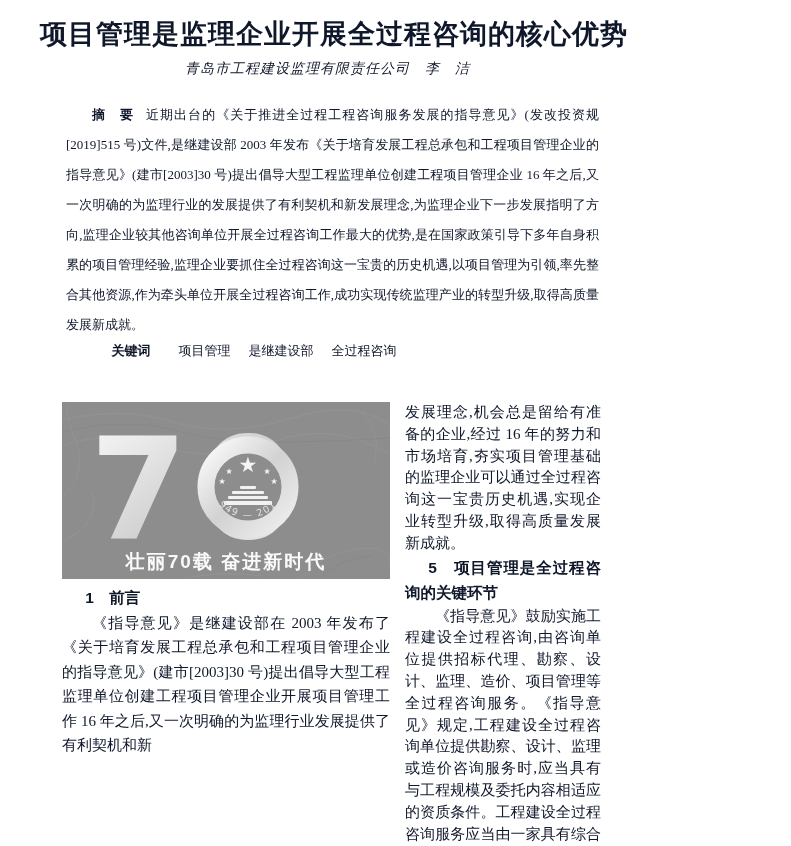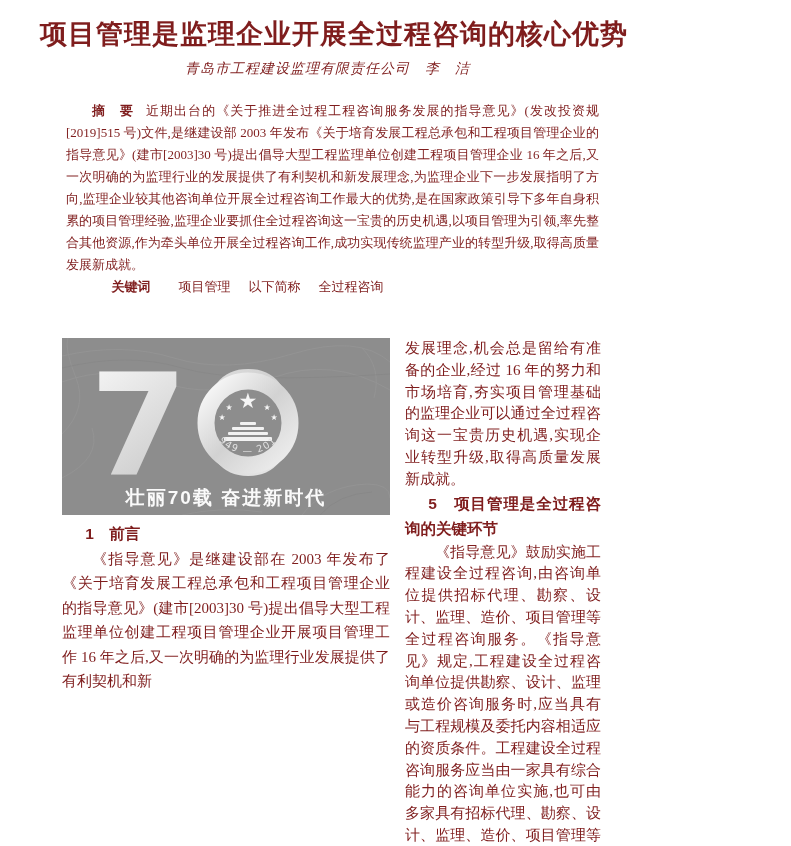--- a/index.html
+++ b/index.html
@@ -1,31 +1,31 @@
 <!DOCTYPE html>
 <html><head>
 <meta charset="utf-8">
 <style>
   html,body { margin:0; padding:0; background:#ffffff; }
   .page {
     position:relative; width:655px; height:846px; overflow:hidden;
-    background:#ffffff; color:#7f1d1d;
+    background:#ffffff; color:#0f172a;
     font-family:"Liberation Serif","DejaVu Serif",serif;
     border-radius:12px;
   }
   .title {
     margin:16px 40px 0 40px; text-align:center; white-space:nowrap;
     font-size:27px; font-weight:bold; letter-spacing:1px; line-height:36px;
   }
   .author {
     margin-top:8px; text-align:center; font-size:14px; font-style:italic;
     letter-spacing:1px;
   }
   .abstract-block {
-    margin:22px 56px 0 66px; font-size:13px; line-height:22px;
+    margin:22px 56px 0 66px; font-size:13px; line-height:30px;
     text-align:justify;
   }
   .abstract-p { margin:0; text-indent:2em; }
   .label-bold {
     font-weight:bold; font-style:normal;
     font-family:"Liberation Sans","DejaVu Sans",sans-serif;
   }
   .abstract-label { margin-right:12px; }
   .keywords-line { margin:0 56px 0 66px; font-size:13px; line-height:22px; text-indent:3.5em; }
   .keywords-label { margin-right:28px; }
@@ -53,21 +53,21 @@
 
   <h1 class="title">项目管理是监理企业开展全过程咨询的核心优势</h1>
 
   <div class="author">青岛市工程建设监理有限责任公司　李　洁</div>
 
   <div class="abstract-block">
     <p class="abstract-p"><span class="label-bold abstract-label">摘　要</span><span>近期出台的《关于推进全过程工程咨询服务发展的指导意见》(发改投资规[2019]515 号)文件,是继建设部 2003 年发布《关于培育发展工程总承包和工程项目管理企业的指导意见》(建市[2003]30 号)提出倡导大型工程监理单位创建工程项目管理企业 16 年之后,又一次明确的为监理行业的发展提供了有利契机和新发展理念,为监理企业下一步发展指明了方向,监理企业较其他咨询单位开展全过程咨询工作最大的优势,是在国家政策引导下多年自身积累的项目管理经验,监理企业要抓住全过程咨询这一宝贵的历史机遇,以项目管理为引领,率先整合其他资源,作为牵头单位开展全过程咨询工作,成功实现传统监理产业的转型升级,取得高质量发展新成就。</span></p>
   </div>
 
   <div class="keywords-line">
-    <span class="label-bold keywords-label">关键词</span><span class="kw-item">项目管理</span><span class="kw-item">以下简称</span><span class="kw-item">全过程咨询</span>
+    <span class="label-bold keywords-label">关键词</span><span class="kw-item">项目管理</span><span class="kw-item">是继建设部</span><span class="kw-item">全过程咨询</span>
   </div>
 
   <div class="columns">
 
     <div class="col col-left">
 
       <div class="figure-wrap">
         <svg width="328" height="177" viewBox="0 0 328 177" xmlns="http://www.w3.org/2000/svg">
           <defs>
             <linearGradient id="silverg" x1="0" y1="0" x2="1" y2="1">

